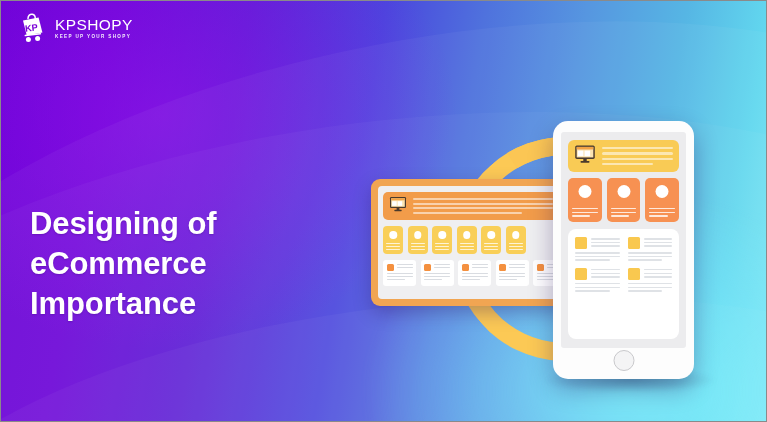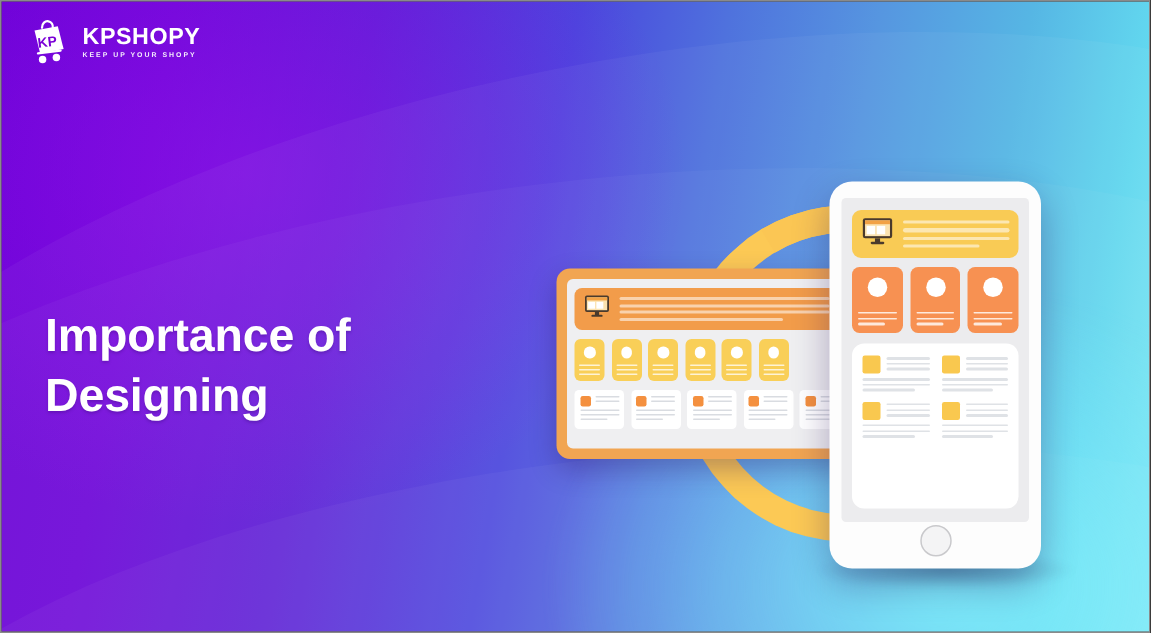--- a/index.html
+++ b/index.html
@@ -57,21 +57,21 @@
 
   
   #logo{
     position:absolute;left:14px;top:9px;
     display:flex;align-items:center;gap:6px;
     height:36px;
   }
   #logo .mark{position:relative;width:34px;height:34px;flex:0 0 34px;}
   #logo .words{display:flex;flex-direction:column;justify-content:center;line-height:1;}
   .brand{
-    color:#fff;font-size:15.5px;font-weight:bold;letter-spacing:.4px;
+    color:#fff;font-size:15.5px;font-weight:normal;letter-spacing:.4px;
   }
   .tagline{
     color:#ffffff;opacity:.92;font-size:4.6px;font-weight:bold;
     letter-spacing:1.35px;margin-top:2.5px;
   }
 
   
   #headline{
     position:absolute;left:29px;top:203px;
     width:330px;
@@ -233,22 +233,23 @@
         <circle cx="22.6" cy="27.4" r="2.5" fill="#ffffff"></circle>
       </svg>
     </span>
     <span class="words">
       <span class="brand">KPSHOPY</span>
       <span class="tagline">KEEP UP YOUR SHOPY</span>
     </span>
   </div>
 
   <div id="headline">
-    <span class="ln">Importance of</span>
-    <span class="ln">Designing</span>
+    <span class="ln">Designing of</span>
+    <span class="ln">eCommerce</span>
+    <span class="ln">Importance</span>
   </div>
 
   <div id="art">
 
     <div class="ring"></div>
     <div class="ring2"></div>
 
     <div class="desktop">
       <div class="desktop-inner">
 

